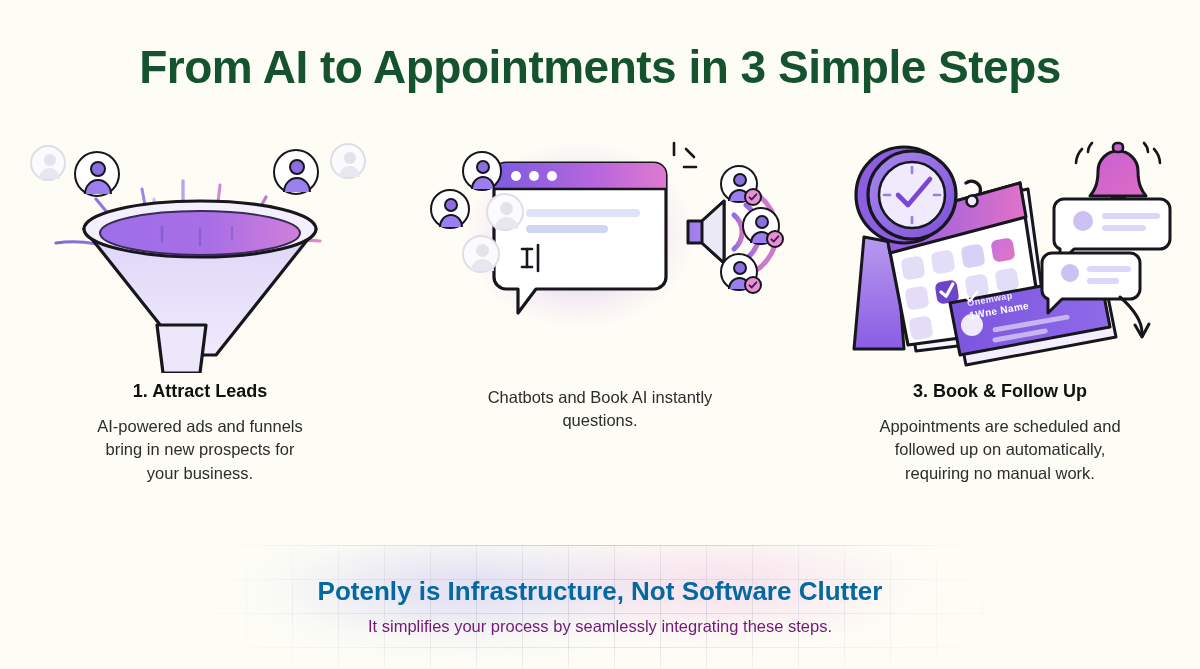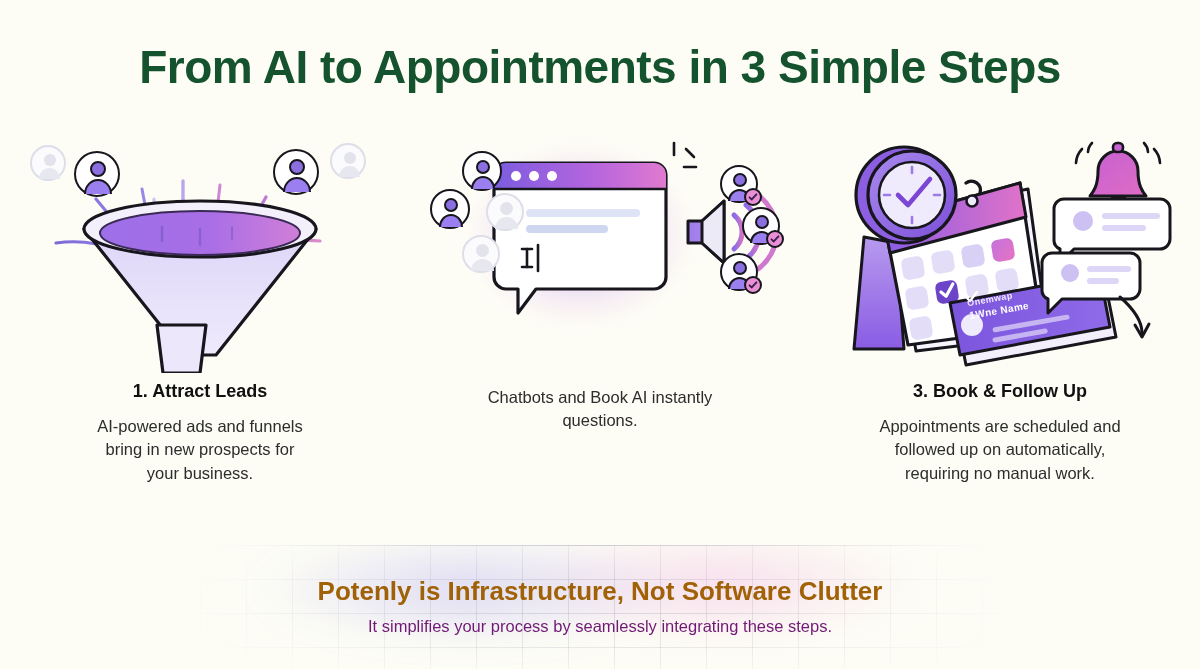--- a/index.html
+++ b/index.html
@@ -78,21 +78,21 @@
   }
   .glow-layer {
     position:absolute; left:230px; top:-10px; width:740px; height:120px;
     background:
       radial-gradient(ellipse 42% 70% at 32% 45%, rgba(150,140,235,0.30), transparent 70%),
       radial-gradient(ellipse 40% 70% at 66% 42%, rgba(235,150,215,0.30), transparent 70%);
     filter:blur(14px);
   }
   .footer-title {
     position:absolute; left:0; top:576px; width:1200px; text-align:center;
-    font-size:26px; font-weight:bold; color:#a16207; white-space:nowrap;
+    font-size:26px; font-weight:bold; color:#0369a1; white-space:nowrap;
   }
   .footer-sub {
     position:absolute; left:0; top:617px; width:1200px; text-align:center;
     font-size:16.5px; color:#701a75; white-space:nowrap;
   }
   .hairline {
     position:absolute; left:200px; top:545px; width:800px; height:1px;
     background:linear-gradient(to right, rgba(170,170,190,0), rgba(170,170,190,0.45), rgba(170,170,190,0));
   }
 </style>

